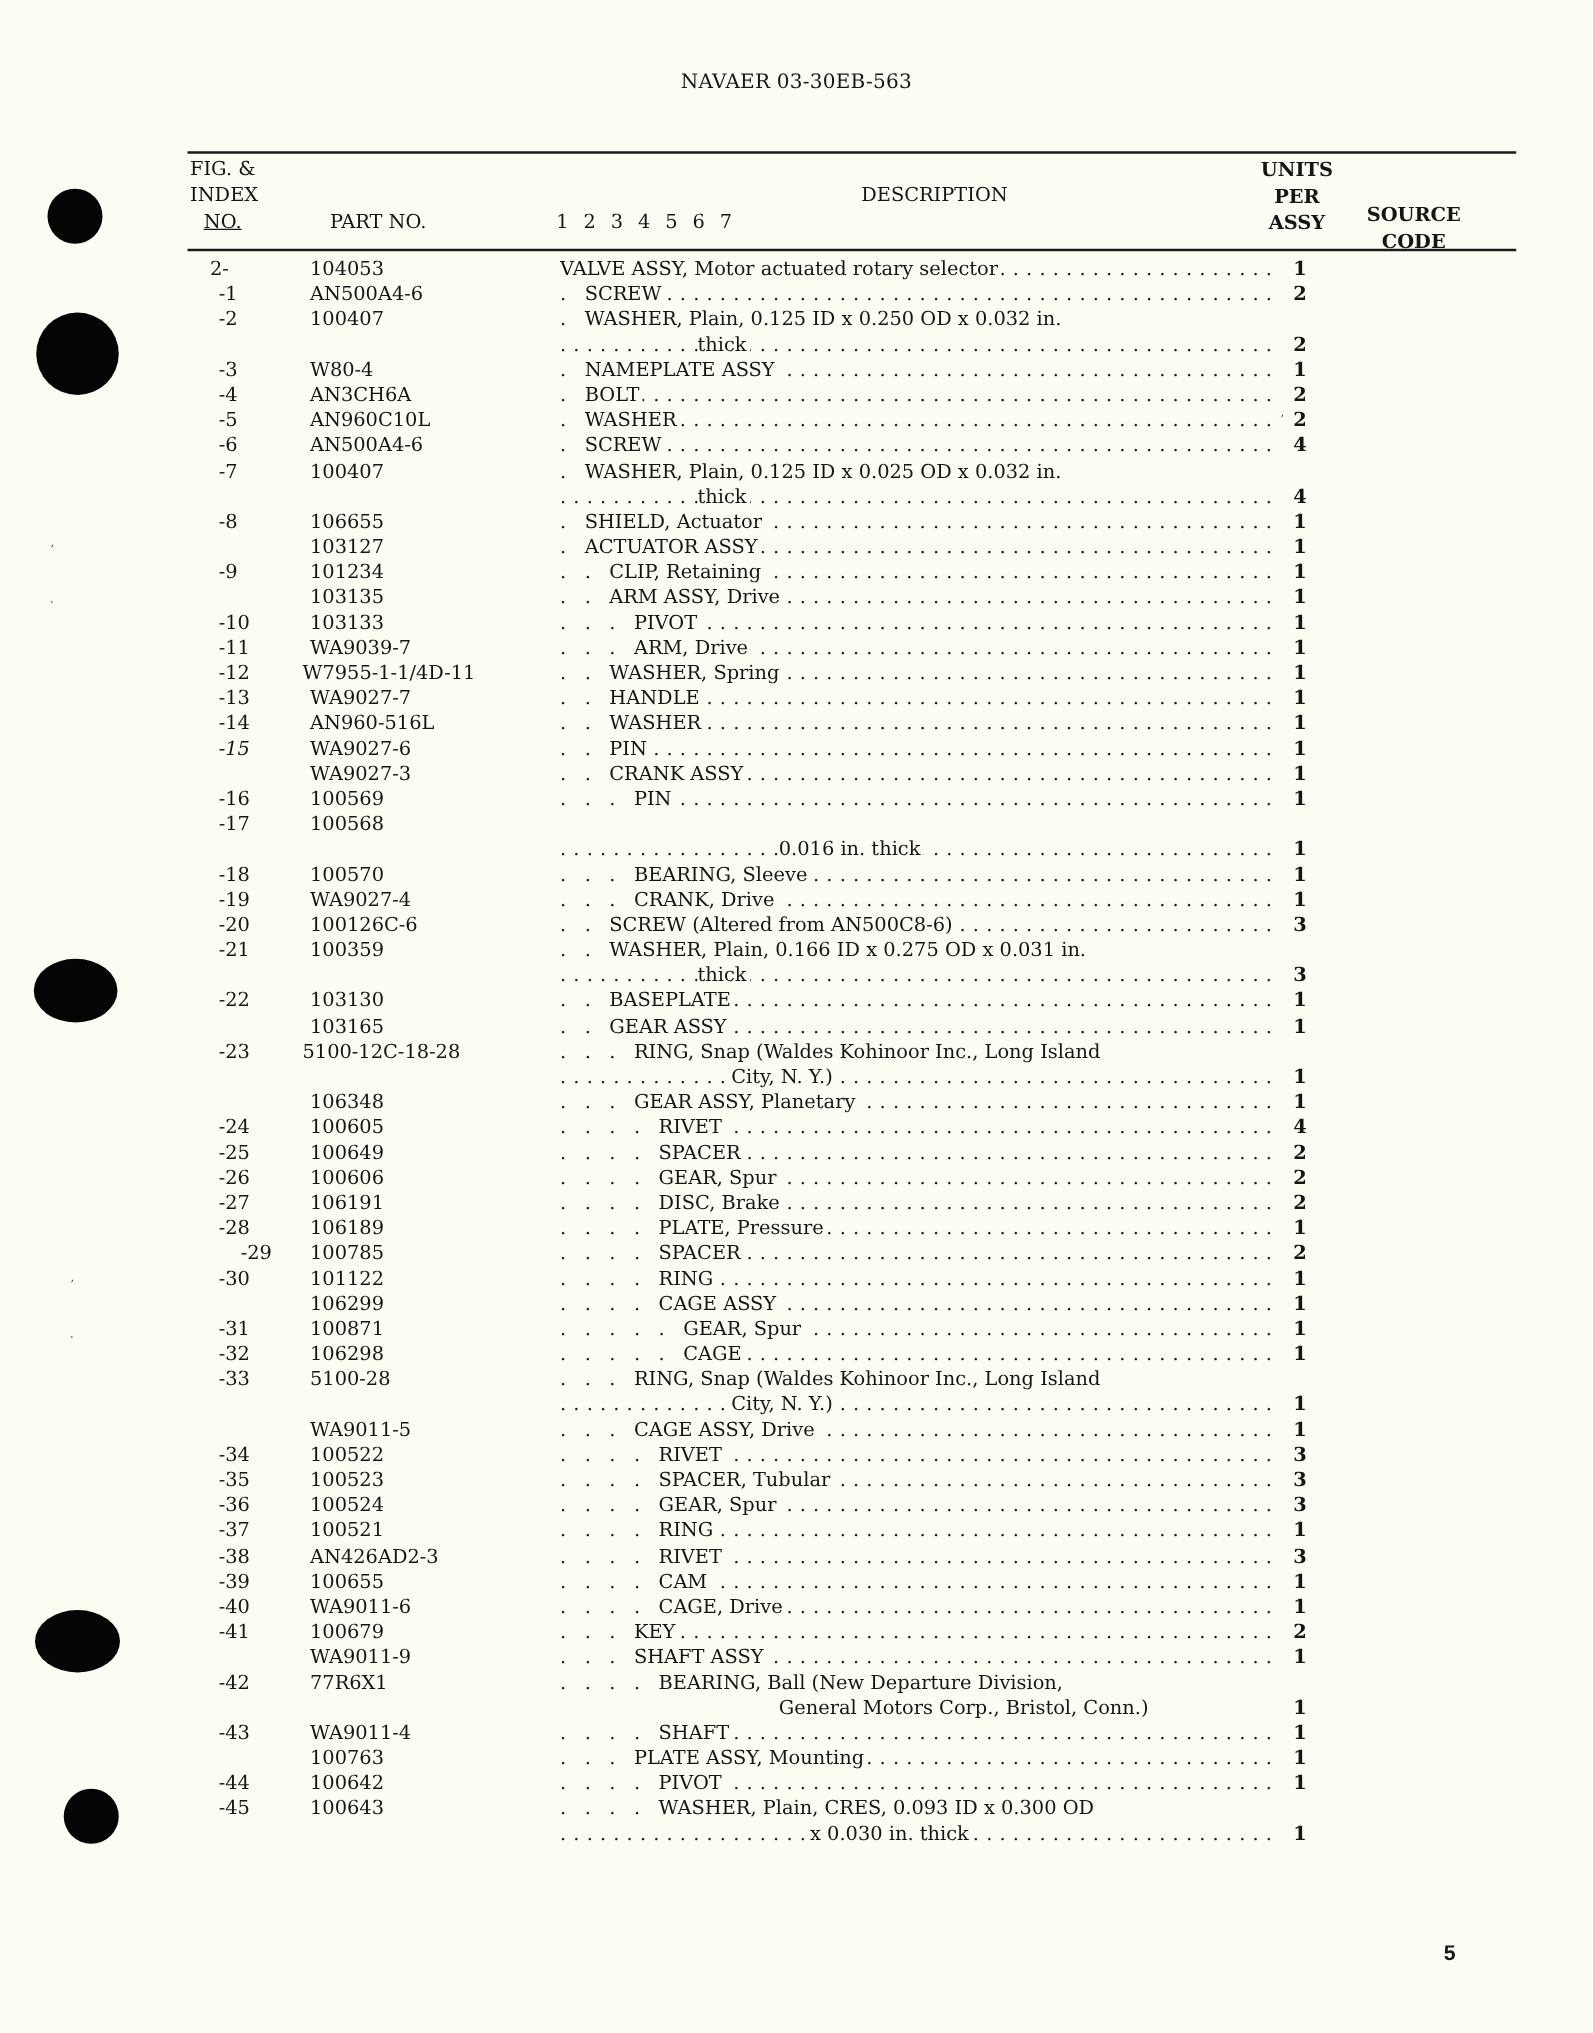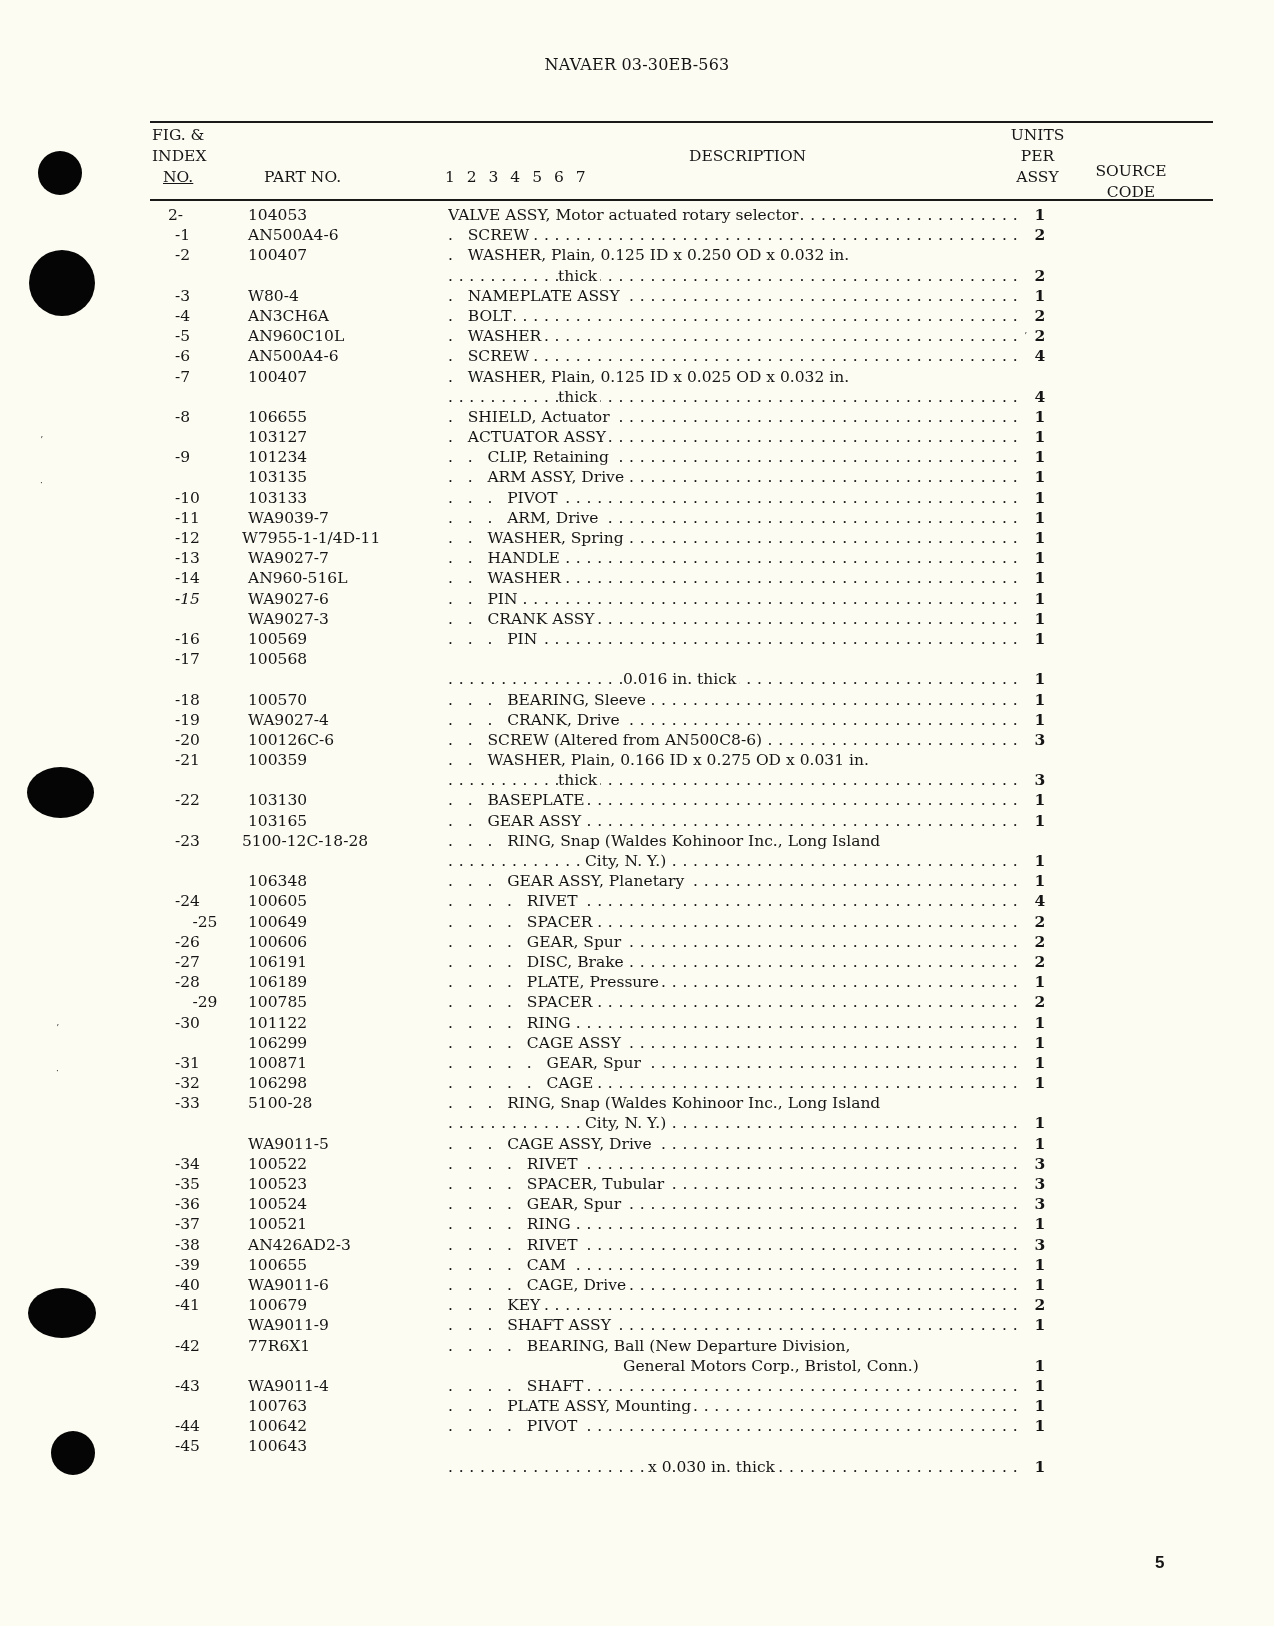--- a/index.html
+++ b/index.html
@@ -9,21 +9,21 @@
     font-family:"DejaVu Serif","Liberation Serif",serif;
     color:#151515;
   }
   .hole { position:absolute; background:#050505; border-radius:50%; }
   .doc-title {
     position:absolute; left:0; width:1274px; top:55px; text-align:center;
     font-size:16px; letter-spacing:0.2px;
   }
   .rule { position:absolute; left:150px; width:1063px; height:2px; background:#1a1a1a; }
   .hdr { position:absolute; font-size:15.5px; line-height:21px; }
-  .hdr.center { text-align:center; }
+  .hdr.center { text-align:center;font-weight:bold; }
   .rows { position:absolute; top:205px; left:0; width:1274px; }
   .row { position:relative; height:20.2px; font-size:15.5px; line-height:20.2px; white-space:nowrap; }
   .idx { position:absolute; left:168px; width:60px; }
   .part { position:absolute; left:248px; width:190px; }
   .desc { position:absolute; left:448px; width:572px; overflow:hidden; }
   .desc .txt { background:#fdfcf3; padding-right:3px; position:relative; z-index:1; }
   .desc .fill { position:absolute; right:0; top:0; left:0; overflow:hidden; z-index:0; }
   .units { position:absolute; left:1028px; width:24px; text-align:center; font-weight:bold; font-family:"DejaVu Serif",serif; }
   .page-num { position:absolute; left:1155px; top:1553px; font-family:"Liberation Sans",sans-serif; font-weight:bold; font-size:17px; }
   .specks { position:absolute; font-size:9px; color:#333; }
@@ -264,21 +264,21 @@
       <span class="desc"><span class="fill" style="text-align: right; letter-spacing: 0.4px;"> . . . . . . . . . . . . . . . . . . . . . . . . . . . . . . . . . . . . . . . . . . . . . . . . . . . . . . . . . . . . . . . . . . . . . . . . . . . . . . . . . . . . . . . . . . . . . . . . . . . . . . . . . . . . . . . . . . . . . . . . . . . . . . . . . . . . . . . . . .</span><span class="txt" style="margin-left: 0px; padding-right: 0px;">.&nbsp;&nbsp;&nbsp;.&nbsp;&nbsp;&nbsp;.&nbsp;&nbsp;&nbsp;</span><span class="txt">GEAR ASSY, Planetary</span></span>
       <span class="units">1</span>
     </div>
     <div class="row">
       <span class="idx" style="left: 175px;">-24</span>
       <span class="part">100605</span>
       <span class="desc"><span class="fill" style="text-align: right; letter-spacing: 0.4px;"> . . . . . . . . . . . . . . . . . . . . . . . . . . . . . . . . . . . . . . . . . . . . . . . . . . . . . . . . . . . . . . . . . . . . . . . . . . . . . . . . . . . . . . . . . . . . . . . . . . . . . . . . . . . . . . . . . . . . . . . . . . . . . . . . . . . . . . . . . .</span><span class="txt" style="margin-left: 0px; padding-right: 0px;">.&nbsp;&nbsp;&nbsp;.&nbsp;&nbsp;&nbsp;.&nbsp;&nbsp;&nbsp;.&nbsp;&nbsp;&nbsp;</span><span class="txt">RIVET</span></span>
       <span class="units">4</span>
     </div>
     <div class="row">
-      <span class="idx" style="left: 175px; text-align: center;">-25</span>
+      <span class="idx" style="left: 175px;">-25</span>
       <span class="part">100649</span>
       <span class="desc"><span class="fill" style="text-align: right; letter-spacing: 0.4px;"> . . . . . . . . . . . . . . . . . . . . . . . . . . . . . . . . . . . . . . . . . . . . . . . . . . . . . . . . . . . . . . . . . . . . . . . . . . . . . . . . . . . . . . . . . . . . . . . . . . . . . . . . . . . . . . . . . . . . . . . . . . . . . . . . . . . . . . . . . .</span><span class="txt" style="margin-left: 0px; padding-right: 0px;">.&nbsp;&nbsp;&nbsp;.&nbsp;&nbsp;&nbsp;.&nbsp;&nbsp;&nbsp;.&nbsp;&nbsp;&nbsp;</span><span class="txt">SPACER</span></span>
       <span class="units">2</span>
     </div>
     <div class="row">
       <span class="idx" style="left: 175px;">-26</span>
       <span class="part">100606</span>
       <span class="desc"><span class="fill" style="text-align: right; letter-spacing: 0.4px;"> . . . . . . . . . . . . . . . . . . . . . . . . . . . . . . . . . . . . . . . . . . . . . . . . . . . . . . . . . . . . . . . . . . . . . . . . . . . . . . . . . . . . . . . . . . . . . . . . . . . . . . . . . . . . . . . . . . . . . . . . . . . . . . . . . . . . . . . . . .</span><span class="txt" style="margin-left: 0px; padding-right: 0px;">.&nbsp;&nbsp;&nbsp;.&nbsp;&nbsp;&nbsp;.&nbsp;&nbsp;&nbsp;.&nbsp;&nbsp;&nbsp;</span><span class="txt">GEAR, Spur</span></span>
       <span class="units">2</span>
     </div>
@@ -422,20 +422,21 @@
     </div>
     <div class="row">
       <span class="idx" style="left: 175px;">-44</span>
       <span class="part">100642</span>
       <span class="desc"><span class="fill" style="text-align: right; letter-spacing: 0.4px;"> . . . . . . . . . . . . . . . . . . . . . . . . . . . . . . . . . . . . . . . . . . . . . . . . . . . . . . . . . . . . . . . . . . . . . . . . . . . . . . . . . . . . . . . . . . . . . . . . . . . . . . . . . . . . . . . . . . . . . . . . . . . . . . . . . . . . . . . . . .</span><span class="txt" style="margin-left: 0px; padding-right: 0px;">.&nbsp;&nbsp;&nbsp;.&nbsp;&nbsp;&nbsp;.&nbsp;&nbsp;&nbsp;.&nbsp;&nbsp;&nbsp;</span><span class="txt">PIVOT</span></span>
       <span class="units">1</span>
     </div>
     <div class="row">
       <span class="idx" style="left: 175px;">-45</span>
       <span class="part">100643</span>
+      <span class="desc"><span class="fill" style="text-align: right; letter-spacing: 0.4px;"></span><span class="txt" style="margin-left: 0px; padding-right: 0px;">.&nbsp;&nbsp;&nbsp;.&nbsp;&nbsp;&nbsp;.&nbsp;&nbsp;&nbsp;.&nbsp;&nbsp;&nbsp;</span><span class="txt">WASHER, Plain, CRES, 0.093 ID x 0.300 OD</span></span>
       <span class="units"></span>
     </div>
     <div class="row">
       <span class="idx"></span>
       <span class="part"></span>
       <span class="desc"><span class="fill" style="text-align: right; letter-spacing: 0.4px;"> . . . . . . . . . . . . . . . . . . . . . . . . . . . . . . . . . . . . . . . . . . . . . . . . . . . . . . . . . . . . . . . . . . . . . . . . . . . . . . . . . . . . . . . . . . . . . . . . . . . . . . . . . . . . . . . . . . . . . . . . . . . . . . . . . . . . . . . . . .</span><span class="txt" style="margin-left: 200px; padding-right: 0px;"></span><span class="txt">x 0.030 in. thick</span></span>
       <span class="units">1</span>
     </div>
   </div>
 

